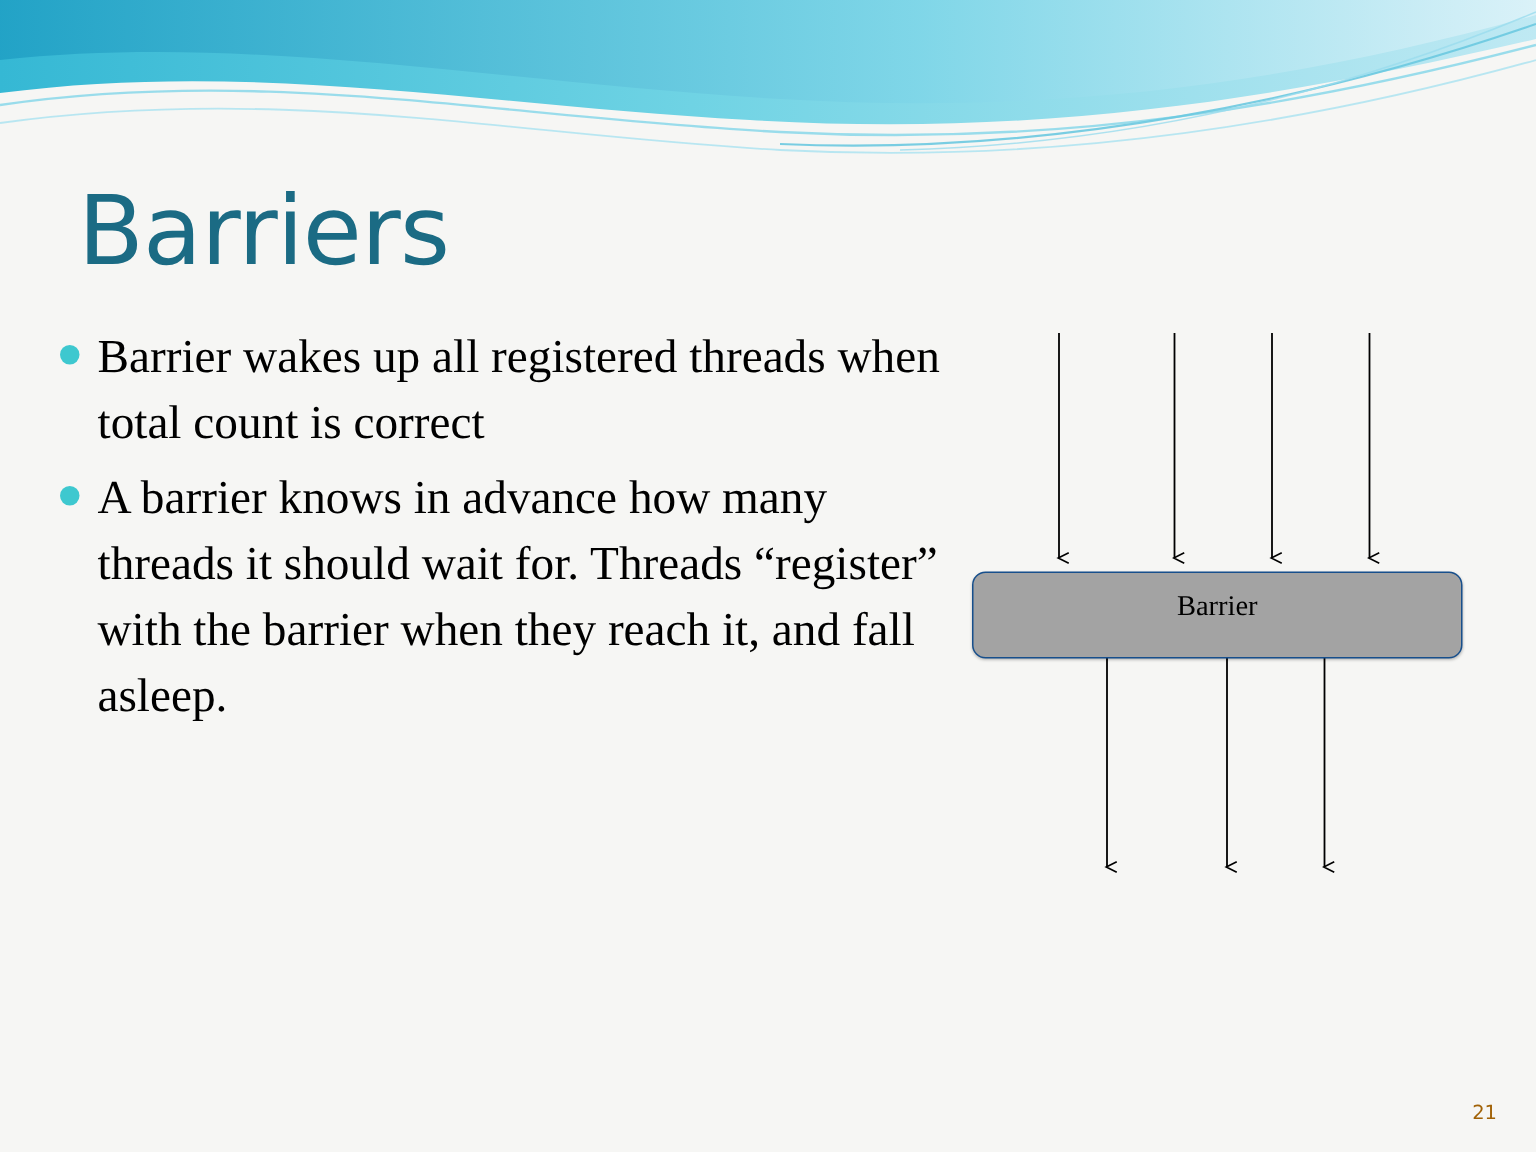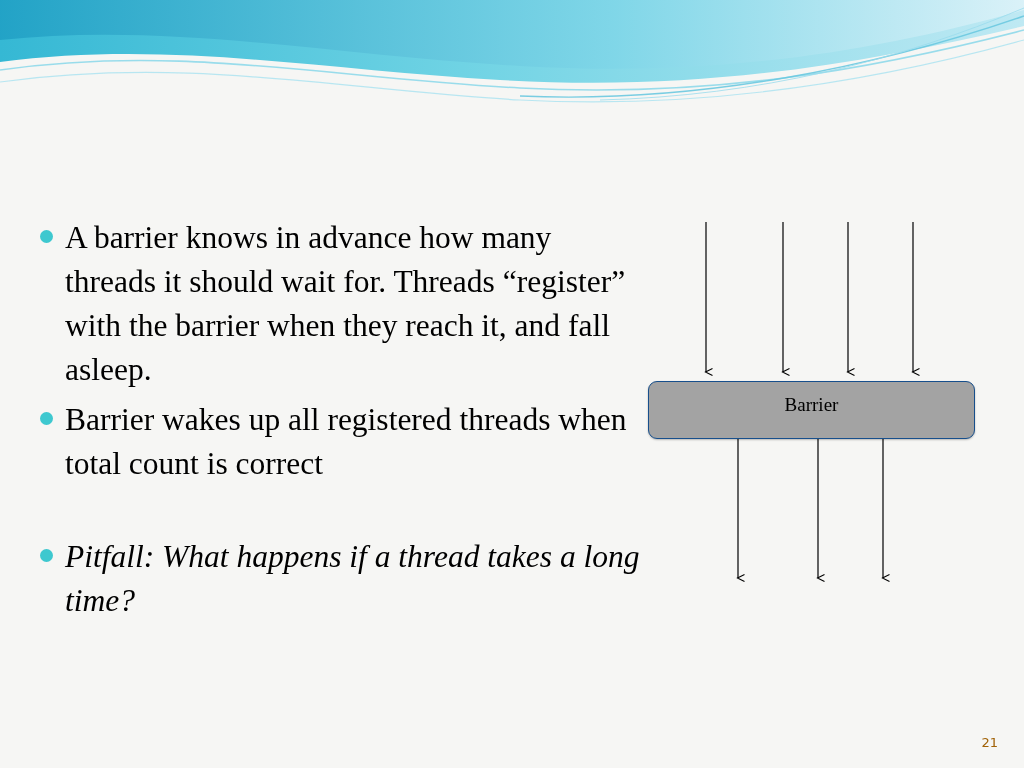--- a/index.html
+++ b/index.html
@@ -131,39 +131,36 @@
     </defs>
     <rect x="0" y="0" width="1024" height="120" fill="#f6f6f4"></rect>
     <path d="M0,0 L1024,0 L1024,26 C860,64 700,92 500,80 C320,70 170,40 0,62 Z" fill="url(#g1)"></path>
     <path d="M0,0 L1024,0 L1024,10 C880,50 720,78 520,66 C330,55 170,22 0,40 Z" fill="url(#g2)" opacity="0.85"></path>
     <path d="M0,70 C180,44 330,78 520,88 C710,98 870,70 1024,30" fill="none" stroke="#8fd9ea" stroke-width="1.6" opacity="0.9"></path>
     <path d="M0,82 C190,56 340,90 520,100 C710,110 880,80 1024,40" fill="none" stroke="#a9e2f0" stroke-width="1.2" opacity="0.8"></path>
     <path d="M520,96 C700,104 880,66 1024,16" fill="none" stroke="#6cc9e0" stroke-width="1.4" opacity="0.9"></path>
     <path d="M600,100 C760,96 900,60 1024,8" fill="none" stroke="#9adcee" stroke-width="1" opacity="0.8"></path>
   </svg>
 
+  <div class="title">Barriers</div>
 
   <div class="body-col">
+
+    <div class="bullet-row">
+      <span class="bullet-dot"></span>
+      <span class="bullet-text">Barrier wakes up all registered threads when total count is correct</span>
+    </div>
 
     <div class="bullet-row">
       <span class="bullet-dot"></span>
       <span class="bullet-text">A barrier knows in advance how many threads it should wait for. Threads “register” with the barrier when they reach it, and fall asleep.</span>
     </div>
 
-    <div class="bullet-row">
-      <span class="bullet-dot"></span>
-      <span class="bullet-text">Barrier wakes up all registered threads when total count is correct</span>
-    </div>
-
     <div class="spacer"></div>
 
-    <div class="bullet-row italic">
-      <span class="bullet-dot"></span>
-      <span class="bullet-text">Pitfall: What happens if a thread takes a long time?</span>
-    </div>
 
   </div>
 
   <div class="diagram">
     <svg width="360" height="400" viewBox="0 0 360 400">
       <defs>
         <marker id="ah" markerWidth="9" markerHeight="9" refX="4" refY="7" orient="auto" markerUnits="userSpaceOnUse">
           <path d="M0.5,0.5 L4,7.5 L7.5,0.5" fill="none" stroke="#000" stroke-width="1.1"></path>
         </marker>
       </defs>

